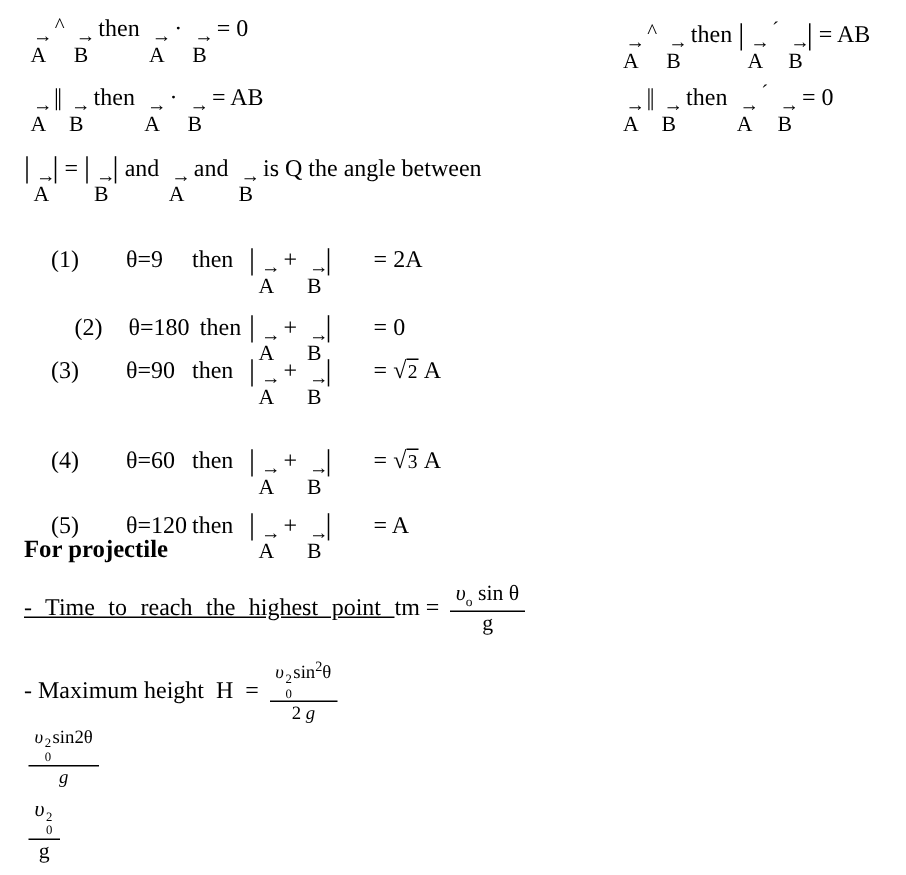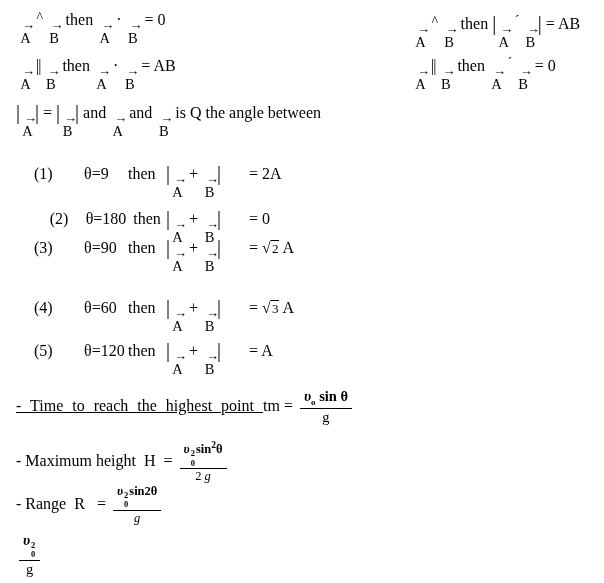--- a/index.html
+++ b/index.html
@@ -15,21 +15,21 @@
   
   .hat{position:relative;top:-3px;font-size:14px;}
   .cross{position:relative;top:-4px;font-size:14px;}
   .par{letter-spacing:-1px;}
   .bar{font-size:20px;position:relative;top:1px;}
   .it{font-style:italic;}
   .ws{word-spacing:5px;text-decoration:underline;}
   
   .frac{display:inline-flex;flex-direction:column;align-items:center;text-align:center;
         vertical-align:middle;font-size:14.5px;line-height:1.2;margin:0 3px;}
-  .frac>.num{border-bottom:1px solid #000;padding:0 4px;display:block;font-weight:bold;}
+  .frac>.num{border-bottom:1px solid #000;padding:0 4px;display:block;}
   .frac>.den{padding:0 4px;display:block;}
   .fs{font-size:12.5px;}
   
   .stack{display:inline-flex;flex-direction:column;font-size:8.5px;line-height:1.1;vertical-align:-3px;margin:0 1px 0 1px;}
   sub{font-size:9px;}
   sup{font-size:9.5px;}
   
   .sqrt{display:inline;white-space:pre;}
   .sqrt .sg{font-size:16px;}
   .sqrt .rd{border-top:1px solid #000;font-size:13px;padding:0 1px;}
@@ -76,19 +76,20 @@
   <div class="line p-i3">
     <span class="col c-num">(3)</span><span class="col c-th">θ=90</span><span class="col c-then">then</span><span class="fm"><span class="bar">|</span><span class="vec"><span class="ar">→</span><span class="lt">A</span></span><span> + </span><span class="vec"><span class="ar">→</span><span class="lt">B</span></span><span class="bar">|</span></span><span class="res"><span> = </span><span class="sqrt"><span class="sg">√</span><span class="rd">2</span></span><span> A</span></span>
   </div>
   <div class="line p-i4">
     <span class="col c-num">(4)</span><span class="col c-th">θ=60</span><span class="col c-then">then</span><span class="fm"><span class="bar">|</span><span class="vec"><span class="ar">→</span><span class="lt">A</span></span><span> + </span><span class="vec"><span class="ar">→</span><span class="lt">B</span></span><span class="bar">|</span></span><span class="res"><span> = </span><span class="sqrt"><span class="sg">√</span><span class="rd">3</span></span><span> A</span></span>
   </div>
   <div class="line p-i5">
     <span class="col c-num">(5)</span><span class="col c-th">θ=120</span><span class="col c-then">then</span><span class="fm"><span class="bar">|</span><span class="vec"><span class="ar">→</span><span class="lt">A</span></span><span> + </span><span class="vec"><span class="ar">→</span><span class="lt">B</span></span><span class="bar">|</span></span><span class="res"><span> = A</span></span>
   </div>
 
+  <div class="heading">For projectile</div>
 
   <div class="line p-time"><span class="ws">- Time to reach the highest point </span><span>tm = </span><span class="frac"><span class="num"><span class="ss"><span class="it">υ</span><sub>o</sub></span><span> sin θ</span></span><span class="den"><span>g</span></span></span></div>
   <div class="line p-height"><span>- Maximum height  H  = </span><span class="frac fs"><span class="num"><span class="ss"><span class="it">υ</span><span class="stack"><span>2</span><span>0</span></span></span><span>sin</span><sup>2</sup><span>θ</span></span><span class="den"><span>2 </span><span class="it">g</span></span></span></div>
-  <div class="line p-range"><span>- Range  R   = </span><span class="frac fs"><span class="num"><span class="ss"><span class="it">υ</span><span class="stack"><span>2</span><span>0</span></span></span><span>sin2θ</span></span><span class="den"><span class="it">g</span></span></span></div>
+  <div class="line p-range"><span class="frac fs"><span class="num"><span class="ss"><span class="it">υ</span><span class="stack"><span>2</span><span>0</span></span></span><span>sin2θ</span></span><span class="den"><span class="it">g</span></span></span></div>
   <div class="line p-maxr"><span class="frac"><span class="num"><span class="ss"><span class="it">υ</span><span class="stack"><span>2</span><span>0</span></span></span></span><span class="den"><span>g</span></span></span></div>
 
 </div>
 
 </body></html>

